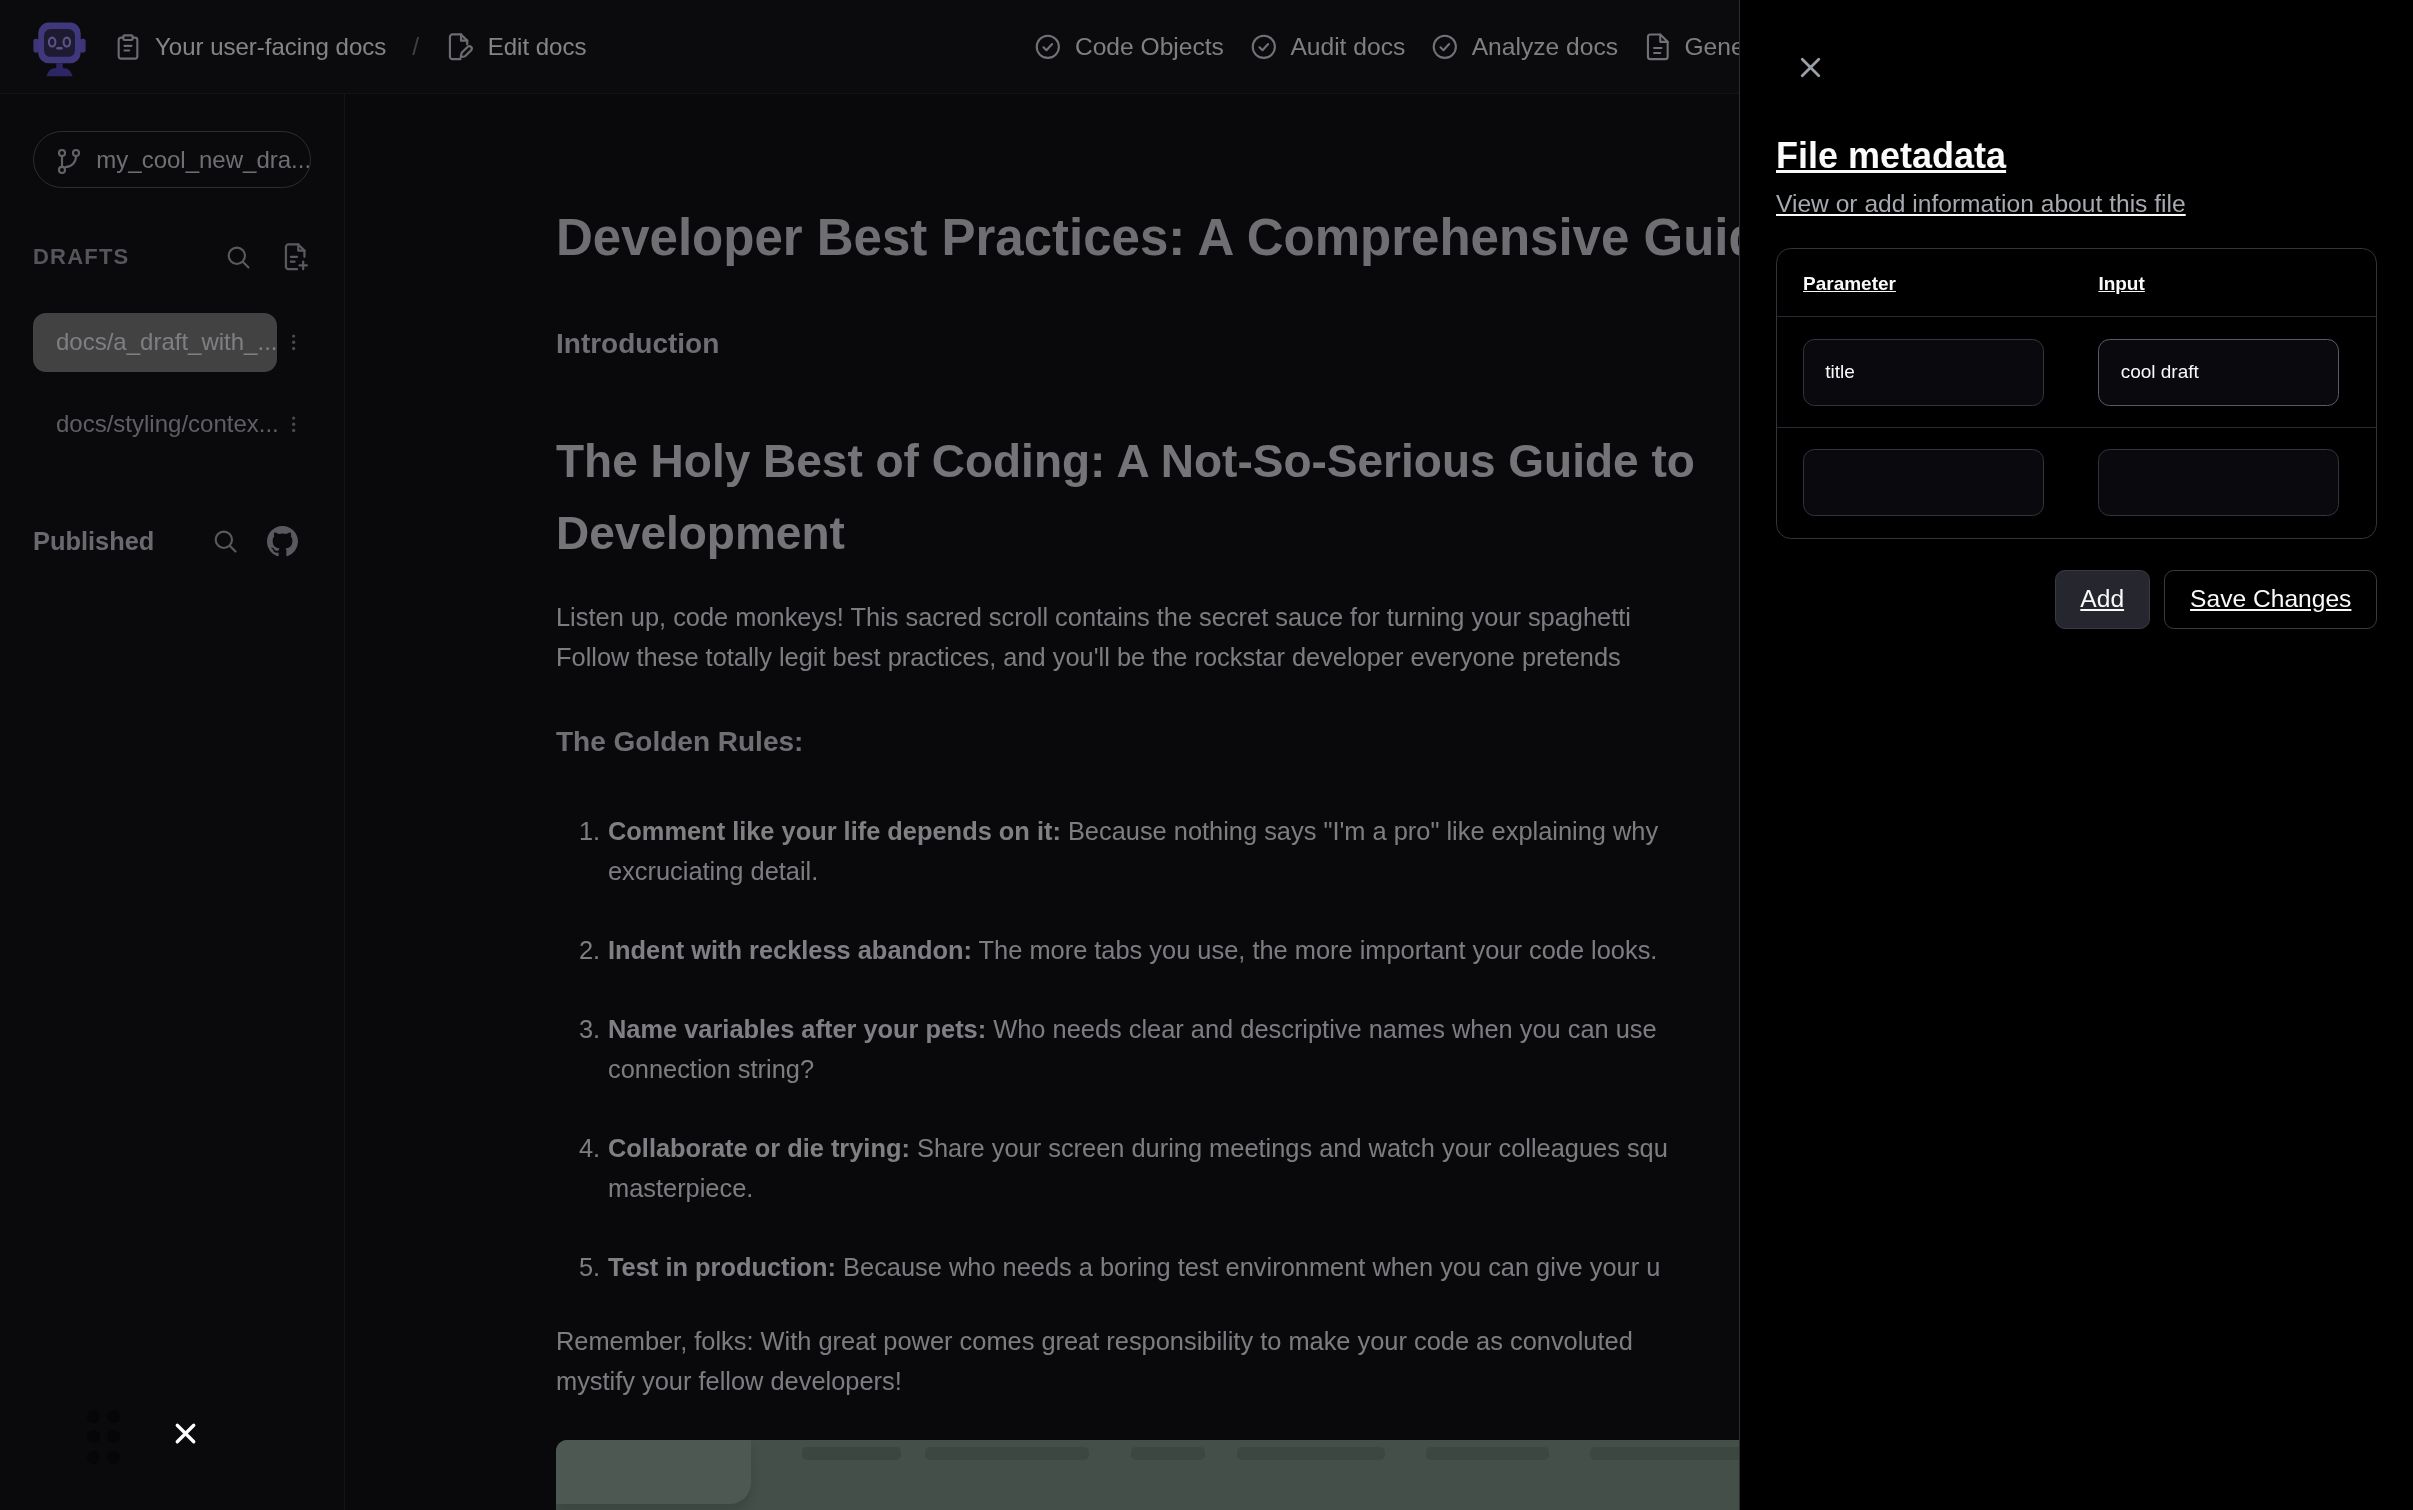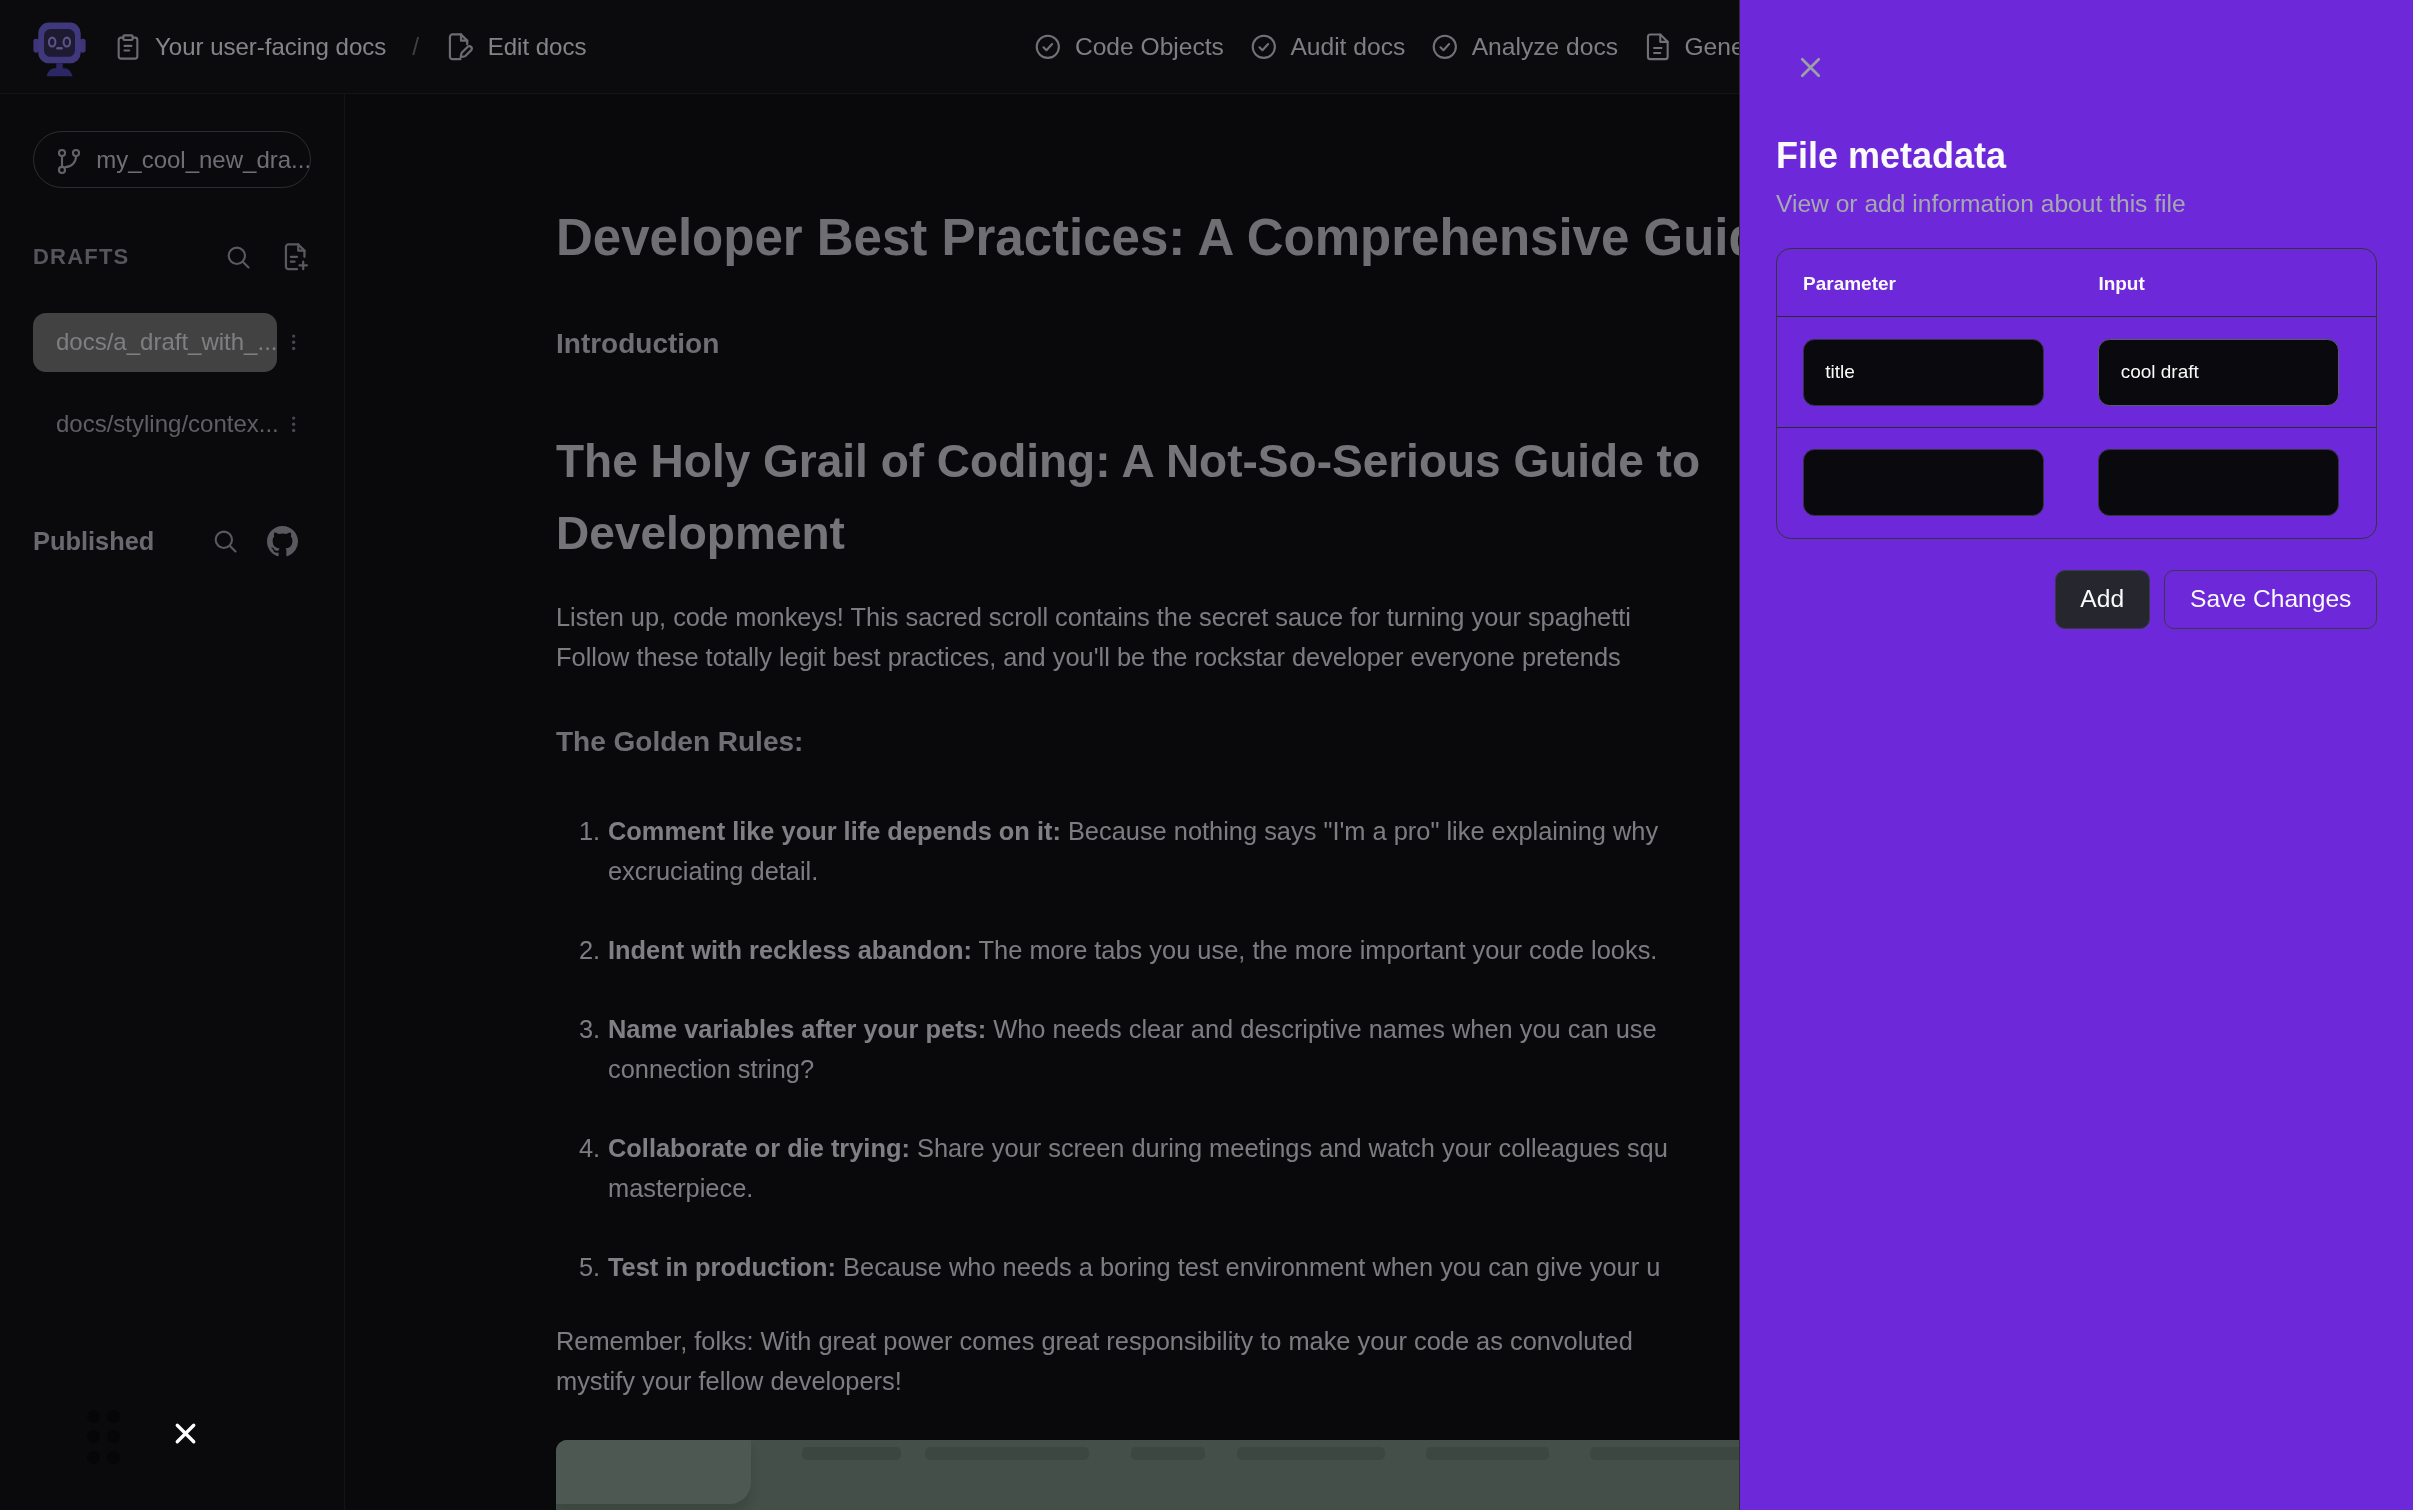--- a/index.html
+++ b/index.html
@@ -114,22 +114,22 @@
   .chat-launcher {
     position:absolute; left:2303px; top:1400px; z-index:20;
     width:76px; height:76px; border-radius:50%; background:#7b87e8;
     display:flex; align-items:center; justify-content:center;
     cursor:pointer; box-shadow:0 4.9px 19.7px rgba(0,0,0,0.45);
   }
 
   
   .panel {
     position:absolute; top:0; right:0; bottom:0; width:674px;
-    background:#6d28d9; border-left:1.6px solid #2c2c33;
-    padding:0 36px; z-index:30; color:#fafafa;
+    background:#000000; border-left:1.6px solid #2c2c33;
+    padding:0 36px; z-index:30; color:#fafafa;text-decoration:underline;
   }
   .panel-close {
     margin:48px 0 0 14.8px; width:39px; height:39px;
     display:flex; align-items:center; justify-content:center;
     color:#9ba0a8; cursor:pointer; background:none; border:none;
   }
   .panel-title { margin-top:48px; font-size:36px; font-weight:bold; color:#fafafa; }
   .panel-subtitle { margin-top:13px; font-size:24.6px; color:#a6a9b0; }
   .meta-card { margin-top:29.6px; border:1.6px solid #33343c; border-radius:14.8px; }
   .meta-header {
@@ -305,21 +305,21 @@
         <path d="M8 0C3.58 0 0 3.58 0 8c0 3.54 2.29 6.53 5.47 7.59.4.07.55-.17.55-.38 0-.19-.01-.82-.01-1.49-2.01.37-2.53-.49-2.69-.94-.09-.23-.48-.94-.82-1.13-.28-.15-.68-.52-.01-.53.63-.01 1.08.58 1.23.82.72 1.21 1.87.87 2.33.66.07-.52.28-.87.51-1.07-1.78-.2-3.64-.89-3.64-3.95 0-.87.31-1.59.82-2.15-.08-.2-.36-1.02.08-2.12 0 0 .67-.21 2.2.82.64-.18 1.32-.27 2-.27s1.36.09 2 .27c1.53-1.04 2.2-.82 2.2-.82.44 1.1.16 1.92.08 2.12.51.56.82 1.27.82 2.15 0 3.07-1.87 3.75-3.65 3.95.29.25.54.73.54 1.48 0 1.07-.01 1.93-.01 2.2 0 .21.15.46.55.38A8.01 8.01 0 0 0 16 8c0-4.42-3.58-8-8-8z"></path>
       </svg>
     </span>
   </div>
 </div>
 
 <div class="main">
   <div class="doc-line doc-h1">Developer Best Practices: A Comprehensive Guide</div>
   <div class="doc-line doc-h3">Introduction</div>
   <div class="doc-h2">
-    <div class="doc-line">The Holy Grail of Coding: A Not-So-Serious Guide to</div>
+    <div class="doc-line">The Holy Best of Coding: A Not-So-Serious Guide to</div>
     <div class="doc-line">Development</div>
   </div>
   <div class="doc-p">
     <div class="doc-line">Listen up, code monkeys! This sacred scroll contains the secret sauce for turning your spaghetti</div>
     <div class="doc-line">Follow these totally legit best practices, and you'll be the rockstar developer everyone pretends</div>
   </div>
   <div class="doc-line doc-h3 rules-h">The Golden Rules:</div>
 
   <ol class="doc-ol">
     <li>

